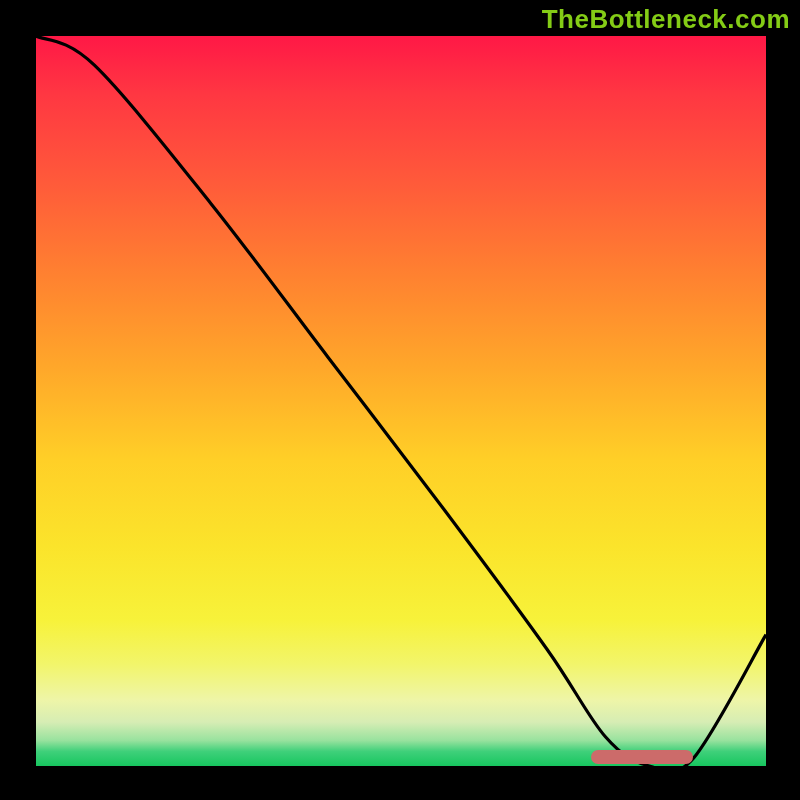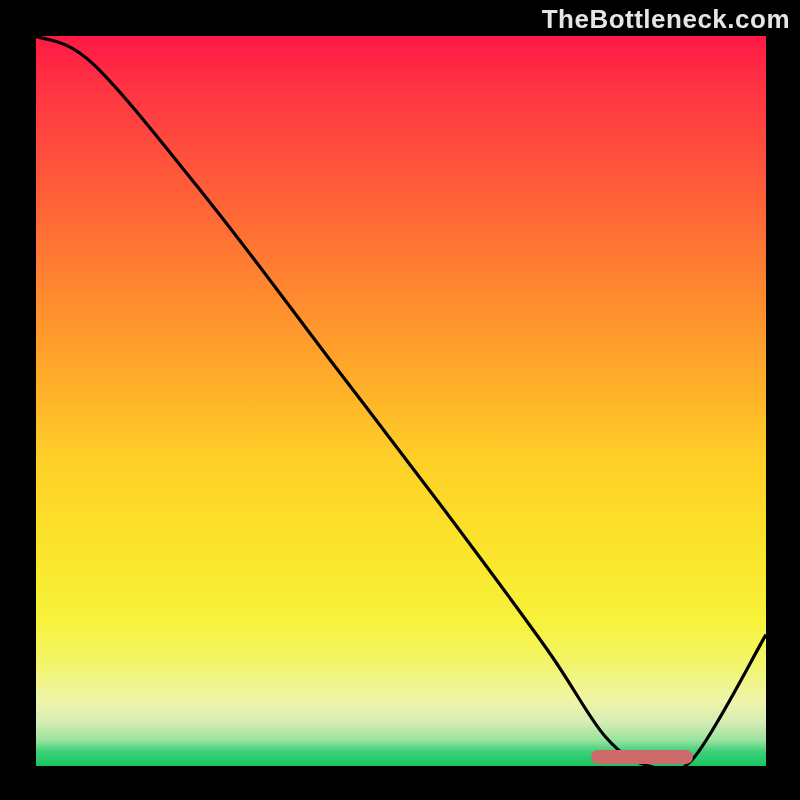--- a/index.html
+++ b/index.html
@@ -15,21 +15,21 @@
     position: relative;
     width: 800px;
     height: 800px;
   }
   .watermark {
     position: absolute;
     top: 4px;
     right: 10px;
     font-size: 26px;
     font-weight: bold;
-    color: #e5e5e5;
+    color: #84cc16;
     letter-spacing: 0.5px;
     z-index: 10;
   }
   .plot-area {
     position: absolute;
     left: 36px;
     top: 36px;
     width: 730px;
     height: 730px;
     background: linear-gradient(to bottom,

